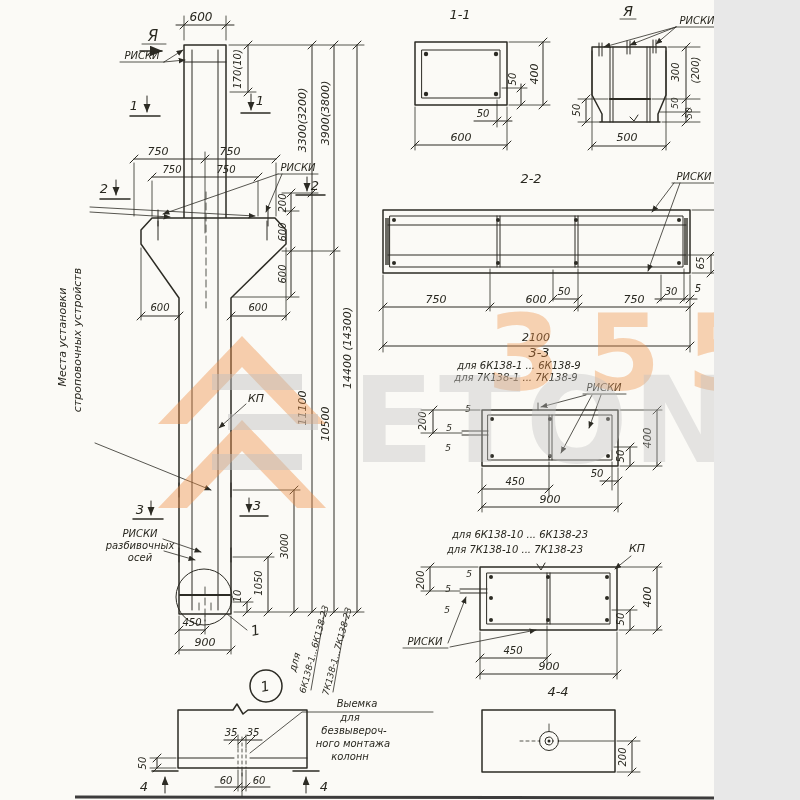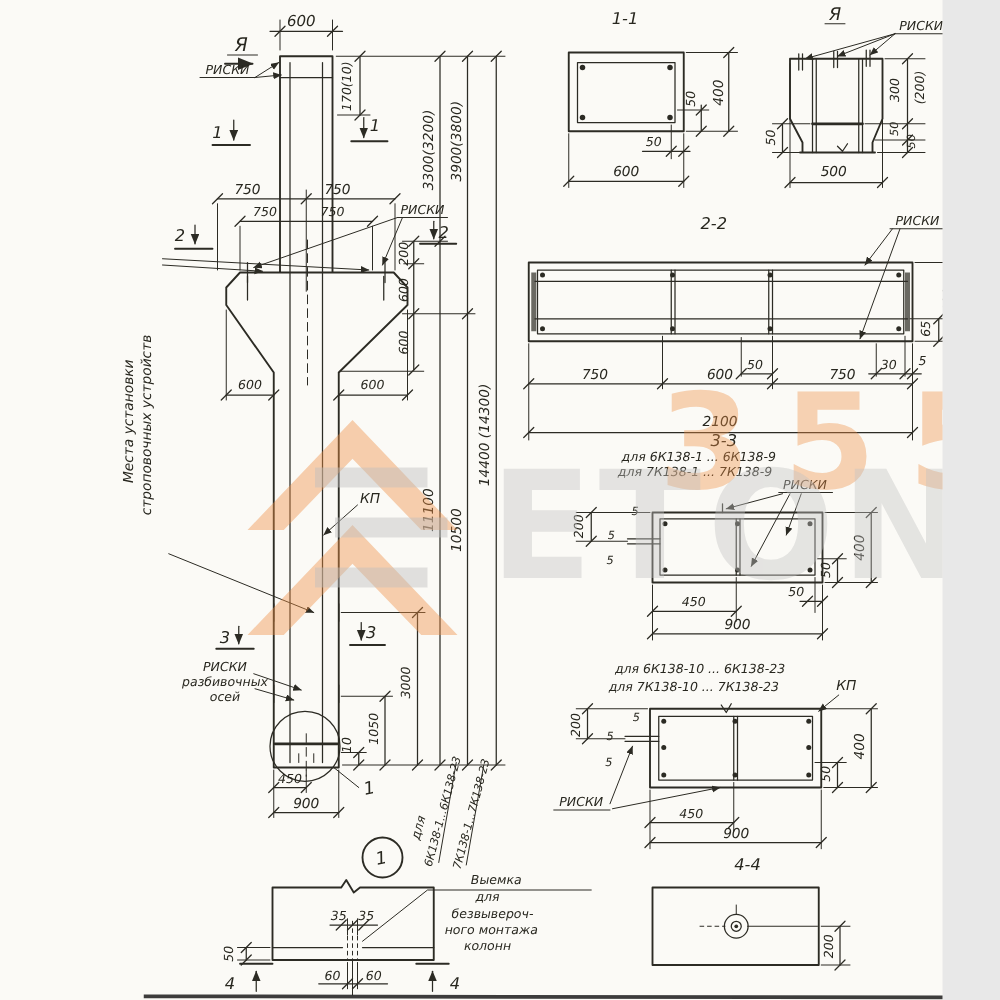--- a/index.html
+++ b/index.html
@@ -1,16 +1,16 @@
 <!DOCTYPE html>
 <html><head>
 <meta charset="utf-8">
 <style>
   html,body{margin:0;padding:0;background:#e8e8e8;}
-  .page{width:714px;height:800px;background:#fbfaf6;position:relative;overflow:hidden;padding-left:40px;}
+  .page{width:714px;height:800px;background:#fbfaf6;position:relative;overflow:hidden;}
   svg{display:block;}
   svg text{font-family:"DejaVu Sans",sans-serif;font-style:italic;fill:#28271f;}
   .ink{stroke:#2c2b24;fill:none;stroke-width:1.5;stroke-linecap:round;stroke-linejoin:round;}
   .thin{stroke-width:0.8;}
   .med{stroke-width:1;}
   .thick{stroke-width:2.2;}
   .dash{stroke-dasharray:7 4;}
   .dash2{stroke-dasharray:3 3;}
   .dot{fill:#2c2b24;stroke:none;}
   .t9{font-size:9px;}.t10{font-size:10px;}.t11{font-size:11px;}.t12{font-size:12px;}

